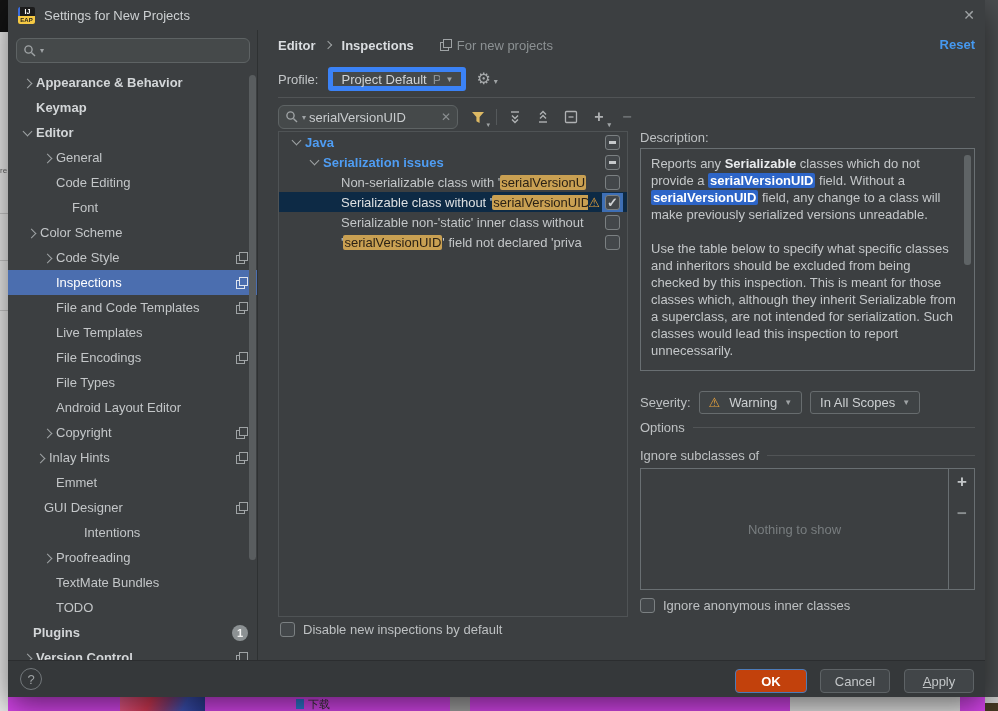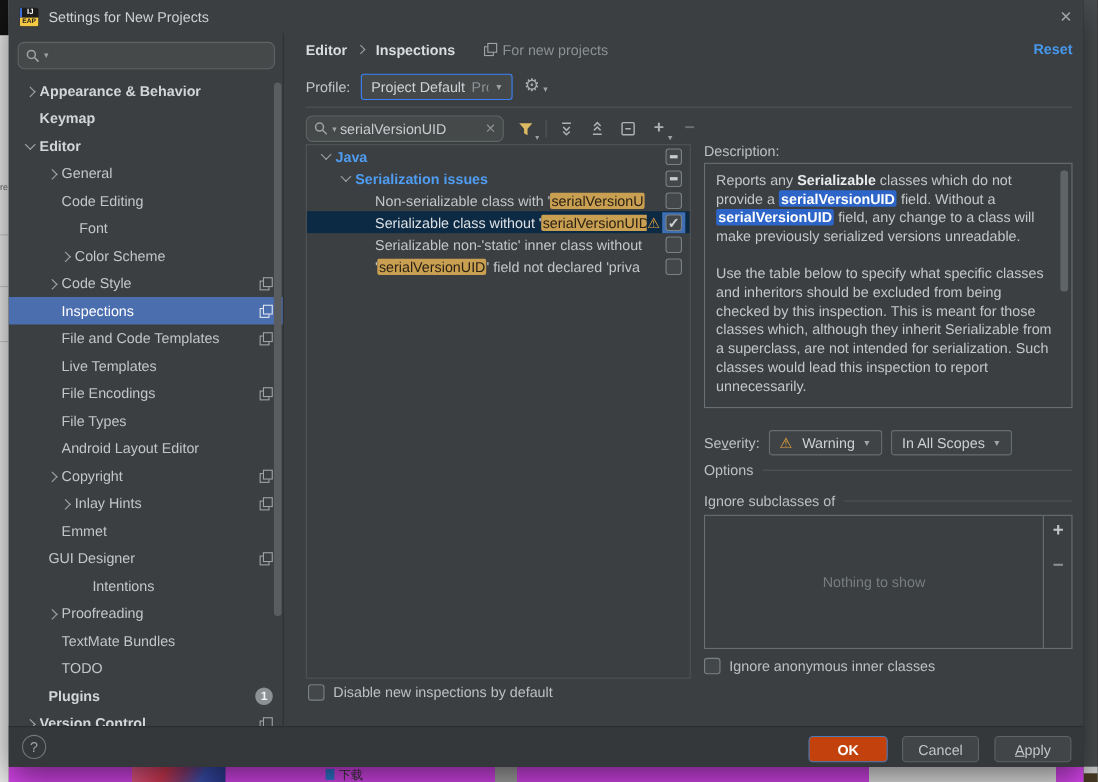--- a/index.html
+++ b/index.html
@@ -66,21 +66,21 @@
 
   
   .crumbs { position:absolute; left:270px; top:33px; height:24px; display:flex; align-items:center; gap:8px; }
   .crumbs .c { font-weight:bold; color:#dadde0; }
   .bc-chev { position:relative; width:10px; height:12px; }
   .bc-chev::after { content:""; position:absolute; left:1px; top:3px; width:5px; height:5px;
     border-right:1.5px solid #9fa3a5; border-bottom:1.5px solid #9fa3a5; transform:rotate(-45deg); }
   .fornew { display:flex; align-items:center; gap:5px; color:#8c9193; margin-left:18px; }
   .reset { position:absolute; right:10px; top:37px; color:#4699f0; font-weight:bold; cursor:default; }
   .profrow { position:absolute; left:270px; top:66px; height:26px; display:flex; align-items:center; gap:10px; }
-  .combo { display:flex; align-items:center; background:#45494a; border:1px solid #3b82f6; border-radius:3px;
+  .combo { display:flex; align-items:center; background:#45494a; border:5px solid #3b82f6; border-radius:3px;
     padding:0 8px; gap:6px; height:24px; width:138px; }
   .combo .v { color:#d0d3d5; white-space:nowrap; }
   .combo .h { color:#8c9193; white-space:nowrap; overflow:hidden; flex:1 1 auto; }
   .carr { font-size:8px; color:#9fa3a5; margin-left:auto; }
   .gear { color:#a8abad; font-size:16px; position:relative; line-height:16px; }
   .gear::after { content:"▾"; position:absolute; right:-7px; bottom:-3px; font-size:8px; color:#9fa3a5; }
   .hline1 { position:absolute; left:270px; top:97px; width:697px; height:1px; background:#515456; }
 
   
   .tsearch { position:absolute; left:270px; top:105px; width:180px; height:24px; }
@@ -217,21 +217,21 @@
           <div class="srow" style="padding-left: 32px;">
             <span class="chev none"></span>
             <span class="slabel">Code Editing</span>
             <span class="gap"></span>
           </div>
           <div class="srow" style="padding-left: 48px;">
             <span class="chev none"></span>
             <span class="slabel">Font</span>
             <span class="gap"></span>
           </div>
-          <div class="srow" style="padding-left: 44px;">
+          <div class="srow" style="padding-left: 16px;">
             <span class="chev right"></span>
             <span class="slabel">Color Scheme</span>
             <span class="gap"></span>
           </div>
           <div class="srow" style="padding-left: 32px;">
             <span class="chev right"></span>
             <span class="slabel">Code Style</span>
             <span class="gap"></span>
             <span class="copy-ic"></span>
           </div>
@@ -267,21 +267,21 @@
             <span class="chev none"></span>
             <span class="slabel">Android Layout Editor</span>
             <span class="gap"></span>
           </div>
           <div class="srow" style="padding-left: 32px;">
             <span class="chev right"></span>
             <span class="slabel">Copyright</span>
             <span class="gap"></span>
             <span class="copy-ic"></span>
           </div>
-          <div class="srow" style="padding-left: 44px;">
+          <div class="srow" style="padding-left: 25px;">
             <span class="chev right"></span>
             <span class="slabel">Inlay Hints</span>
             <span class="gap"></span>
             <span class="copy-ic"></span>
           </div>
           <div class="srow" style="padding-left: 32px;">
             <span class="chev none"></span>
             <span class="slabel">Emmet</span>
             <span class="gap"></span>
           </div>
@@ -304,21 +304,21 @@
           <div class="srow" style="padding-left: 32px;">
             <span class="chev none"></span>
             <span class="slabel">TextMate Bundles</span>
             <span class="gap"></span>
           </div>
           <div class="srow" style="padding-left: 32px;">
             <span class="chev none"></span>
             <span class="slabel">TODO</span>
             <span class="gap"></span>
           </div>
-          <div class="srow bold" style="padding-left: 20px;">
+          <div class="srow bold" style="padding-left: 9px;">
             <span class="chev none"></span>
             <span class="slabel">Plugins</span>
             <span class="gap"></span>
             <span class="badge">1</span>
           </div>
           <div class="srow bold" style="padding-left: 12px;">
             <span class="chev right"></span>
             <span class="slabel">Version Control</span>
             <span class="gap"></span>
             <span class="copy-ic"></span>

